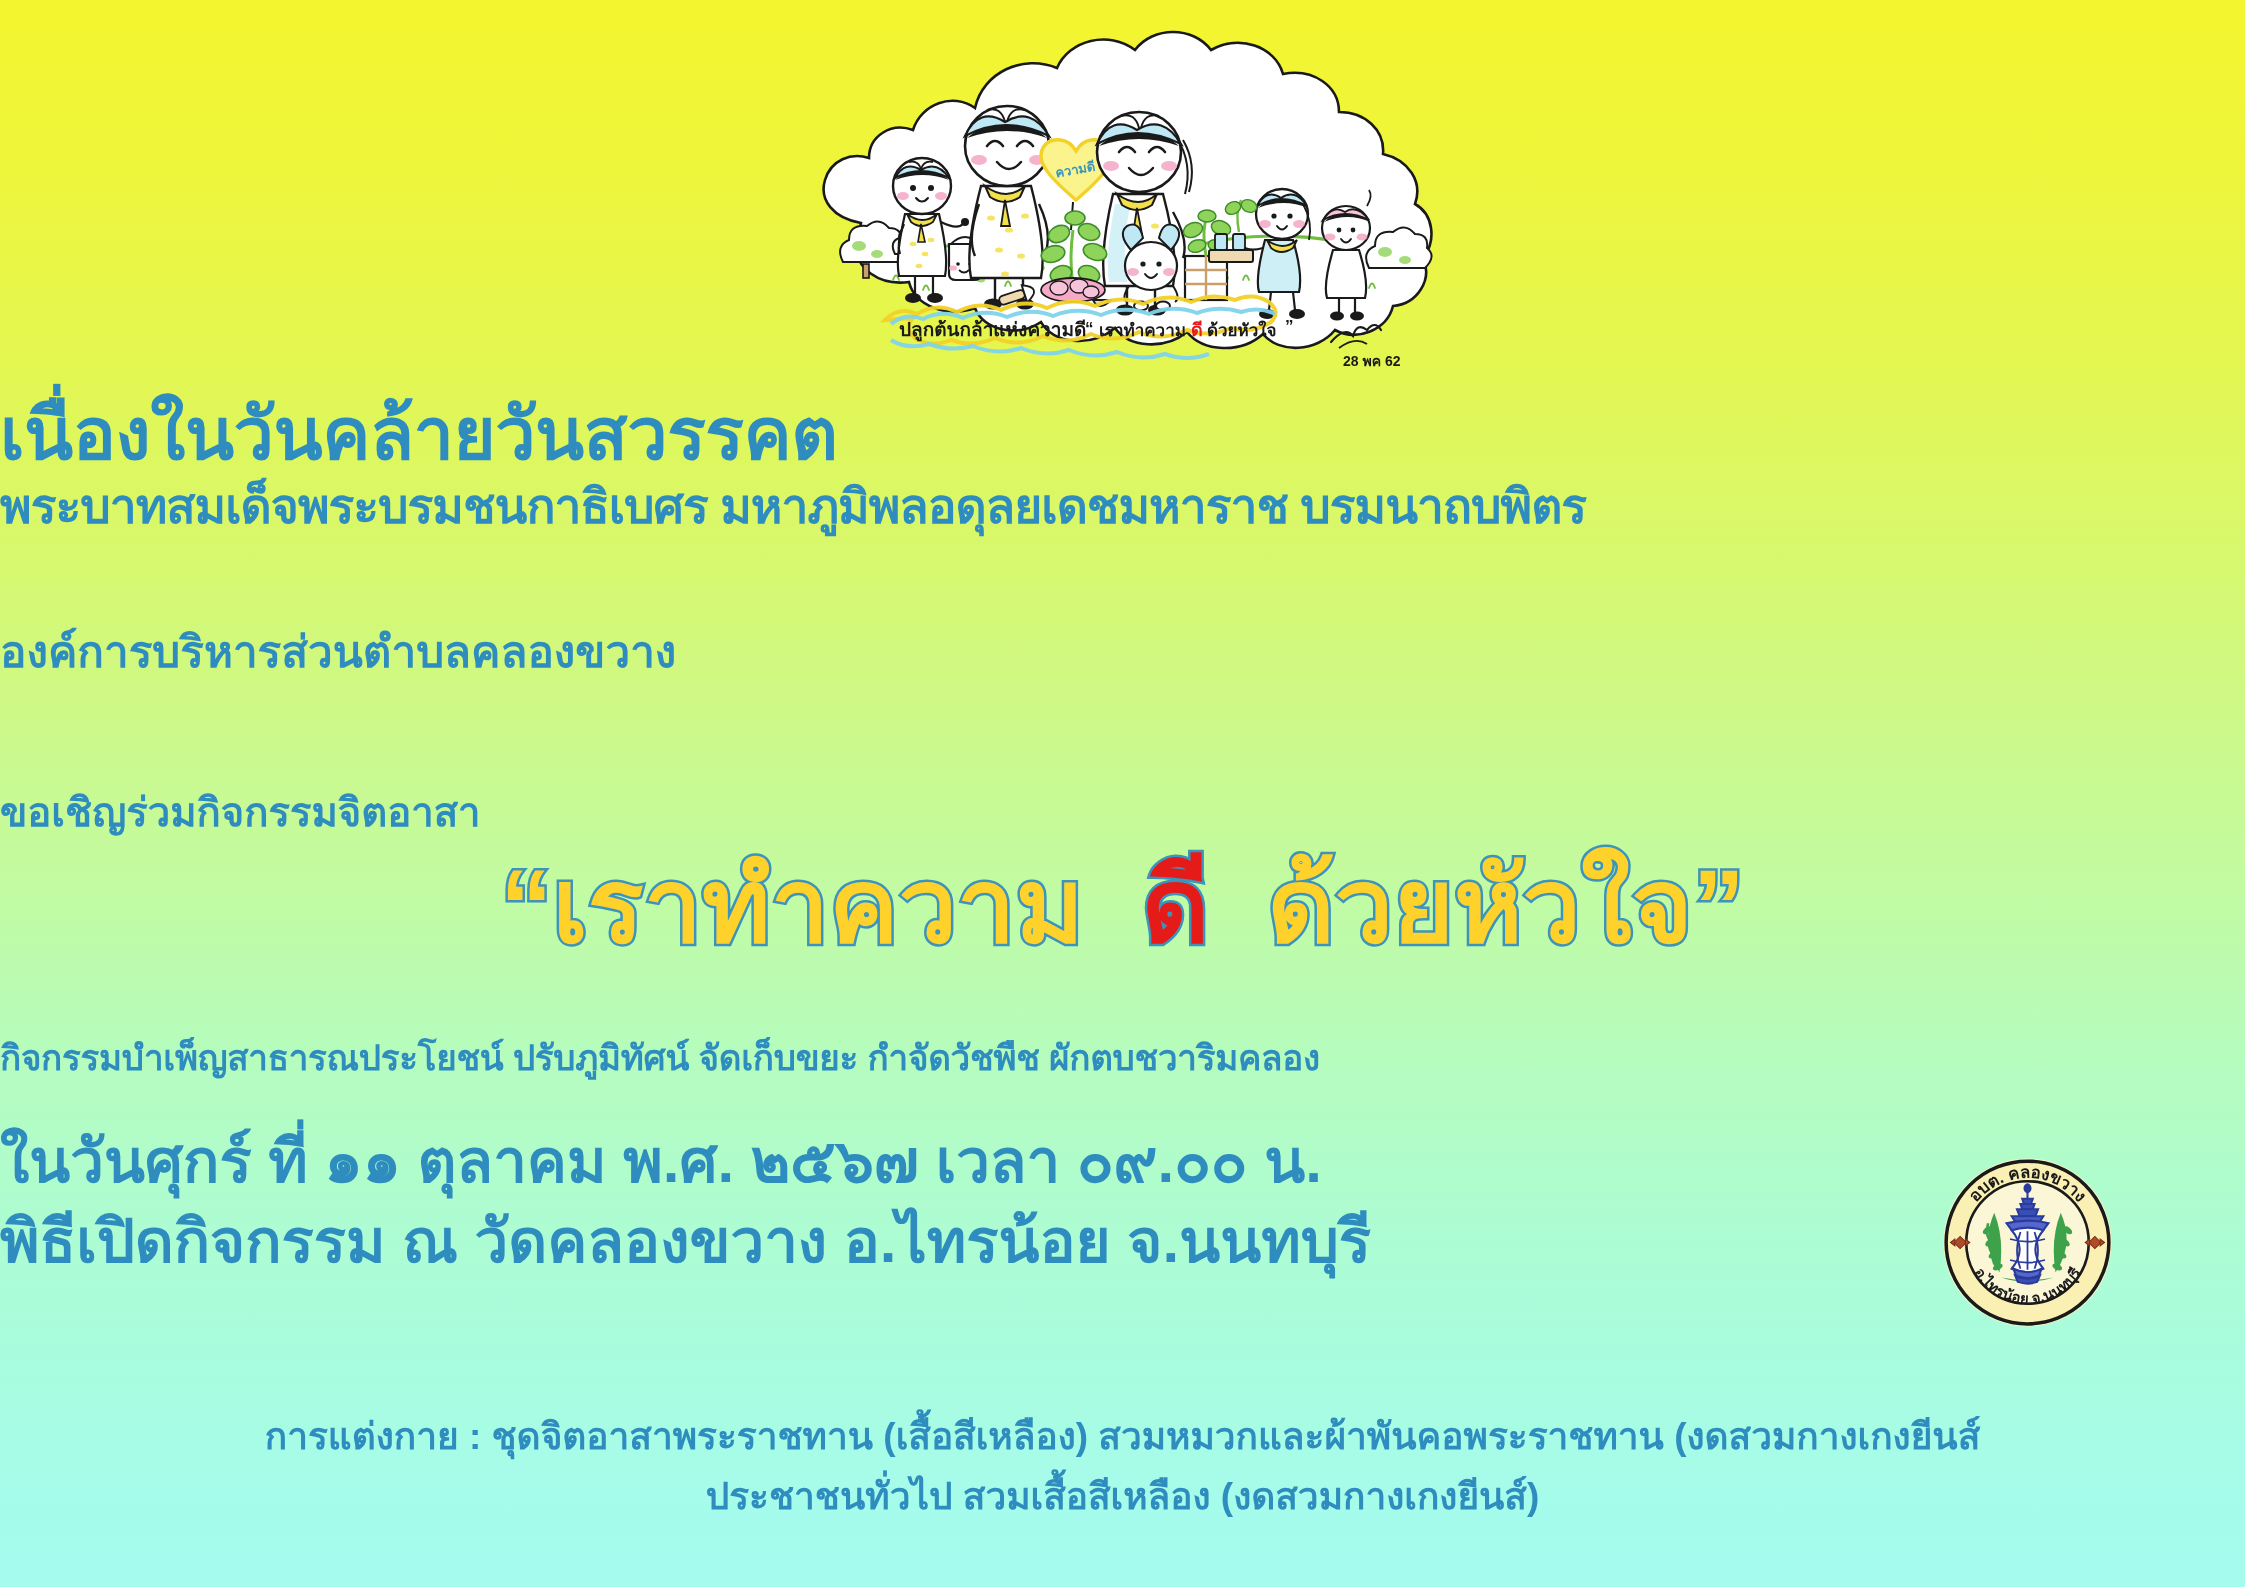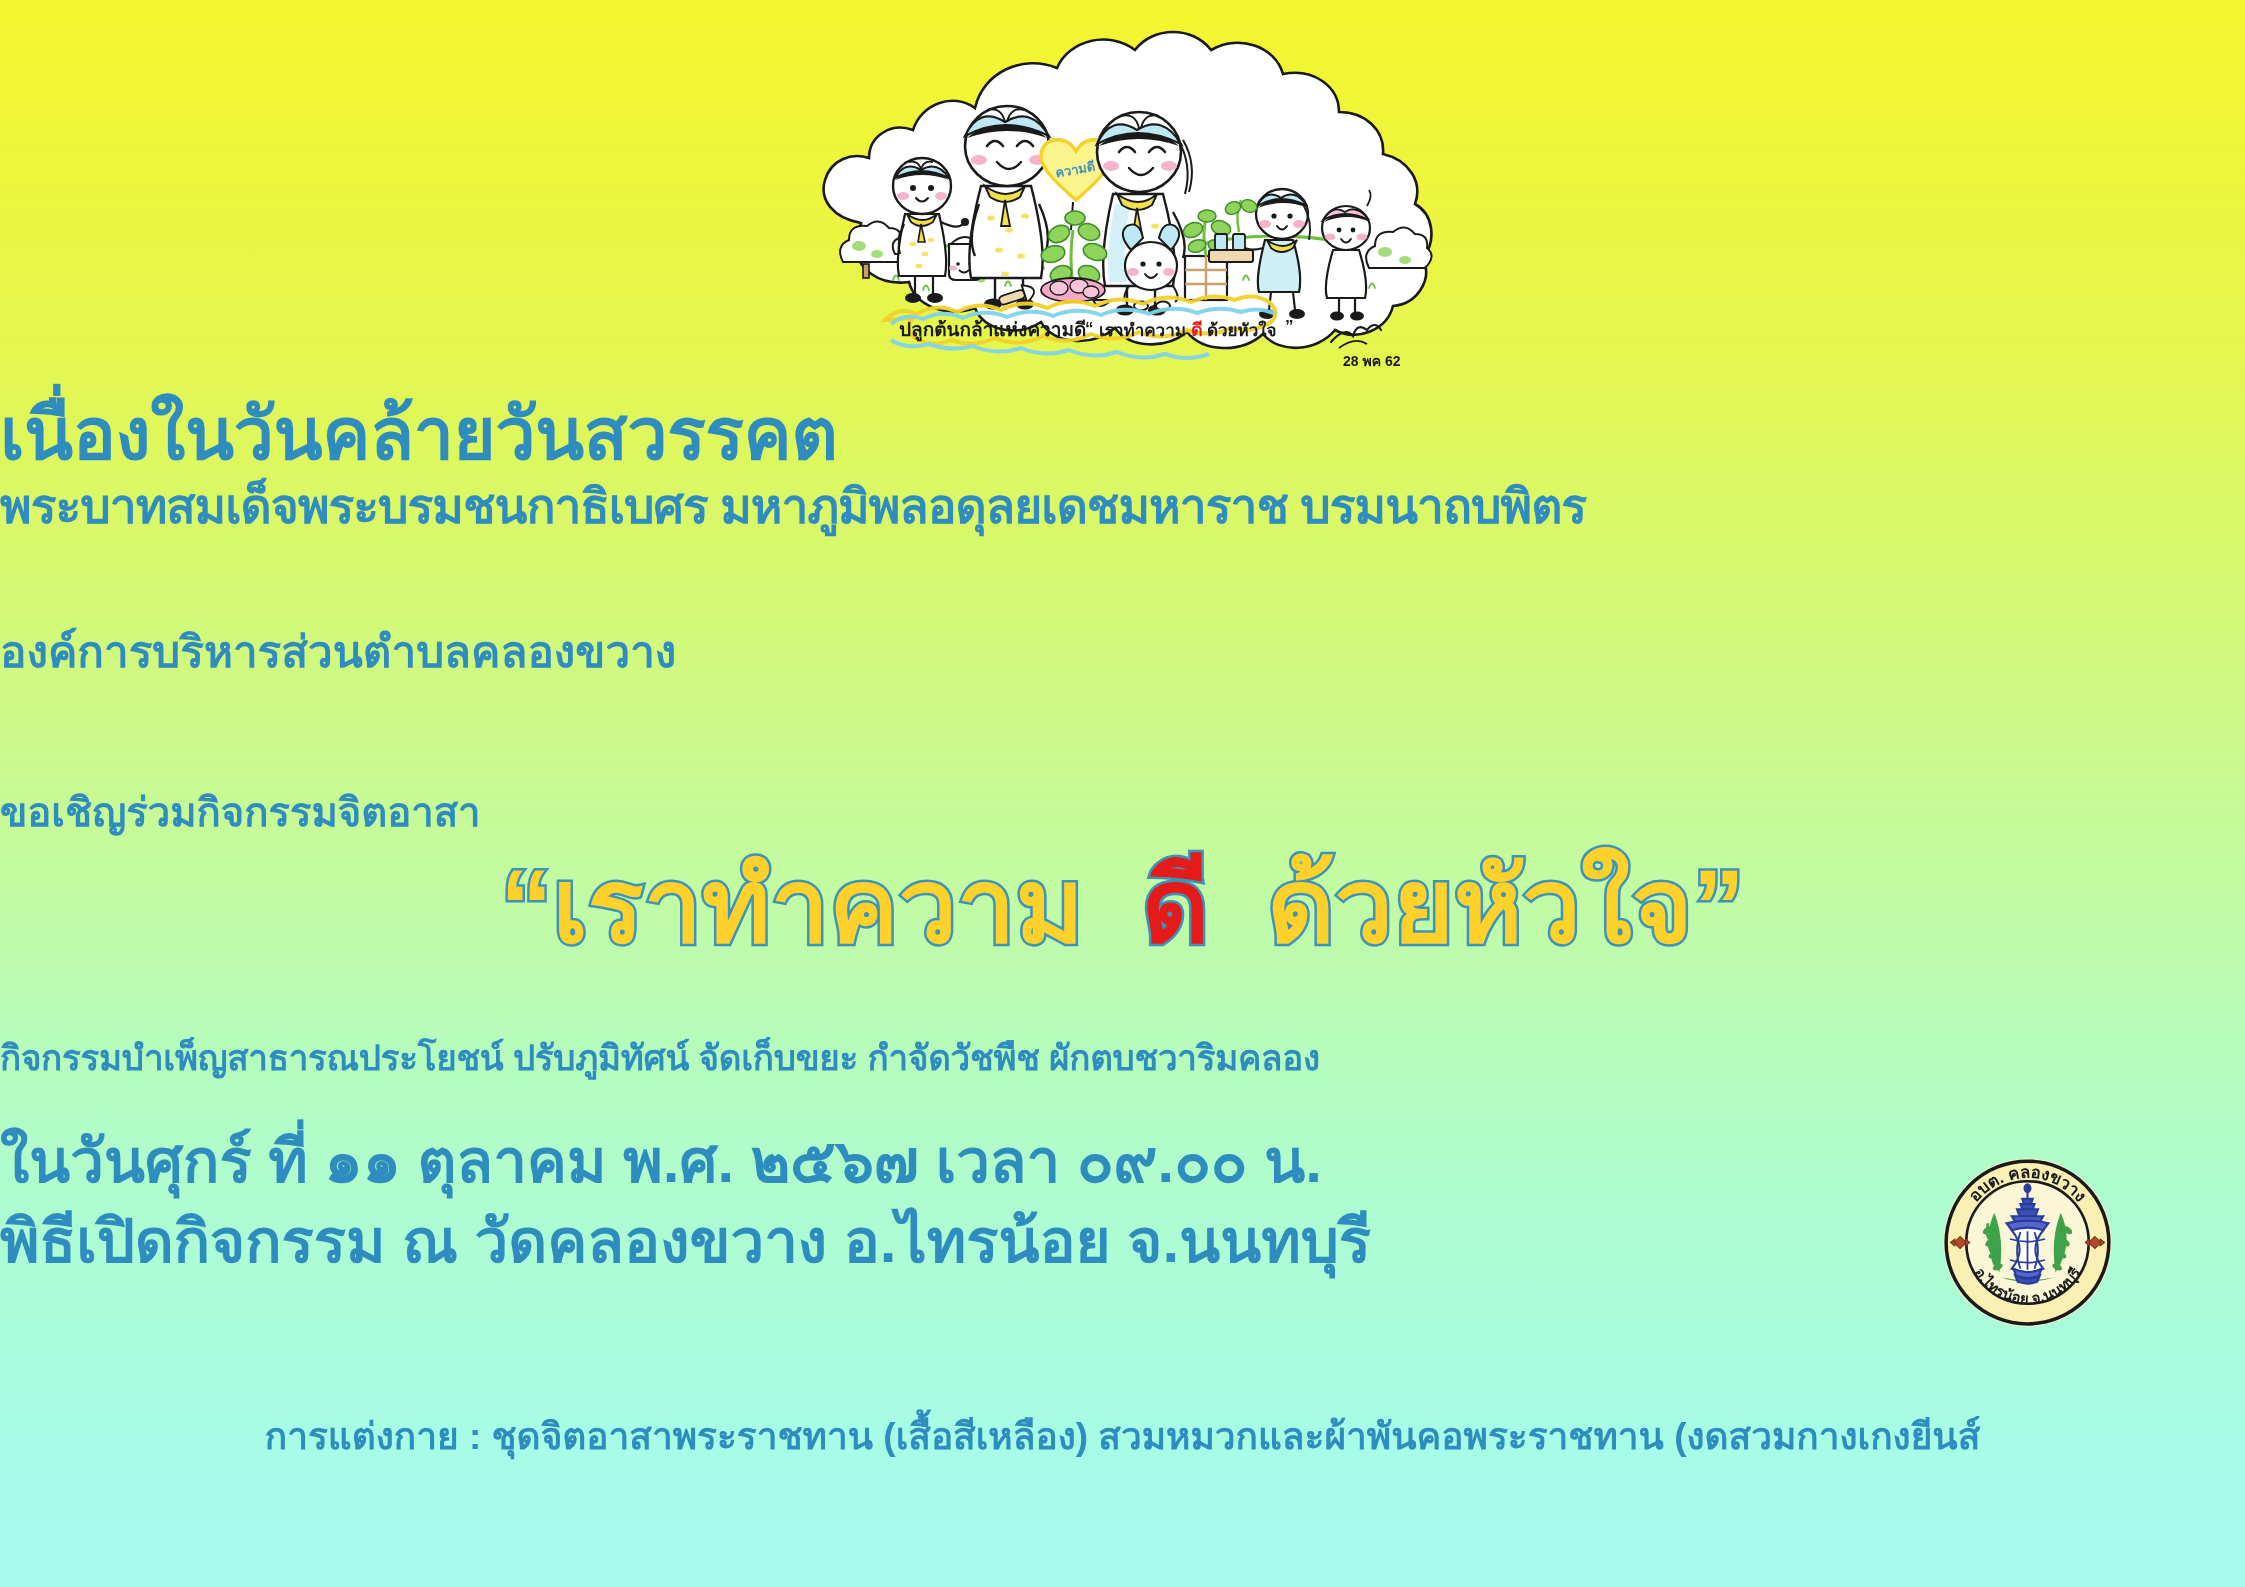--- a/index.html
+++ b/index.html
@@ -482,14 +482,15 @@
       <text font-size="19" font-weight="bold" fill="#1A1A1A" font-family="'Liberation Sans', sans-serif">
         <textPath href="#arcTop" startOffset="50%" text-anchor="middle">อบต. คลองขวาง</textPath>
       </text>
       <text font-size="17" font-weight="bold" fill="#1A1A1A" font-family="'Liberation Sans', sans-serif">
         <textPath href="#arcBottom" startOffset="50%" text-anchor="middle">อ.ไทรน้อย จ.นนทบุรี</textPath>
       </text>
     </svg>
   </div>
 
   <div class="footer-line f-1">การแต่งกาย : ชุดจิตอาสาพระราชทาน (เสื้อสีเหลือง) สวมหมวกและผ้าพันคอพระราชทาน (งดสวมกางเกงยีนส์</div>
+  <div class="footer-line f-2">ประชาชนทั่วไป สวมเสื้อสีเหลือง (งดสวมกางเกงยีนส์)</div>
 
 </div>
 
 </body></html>

